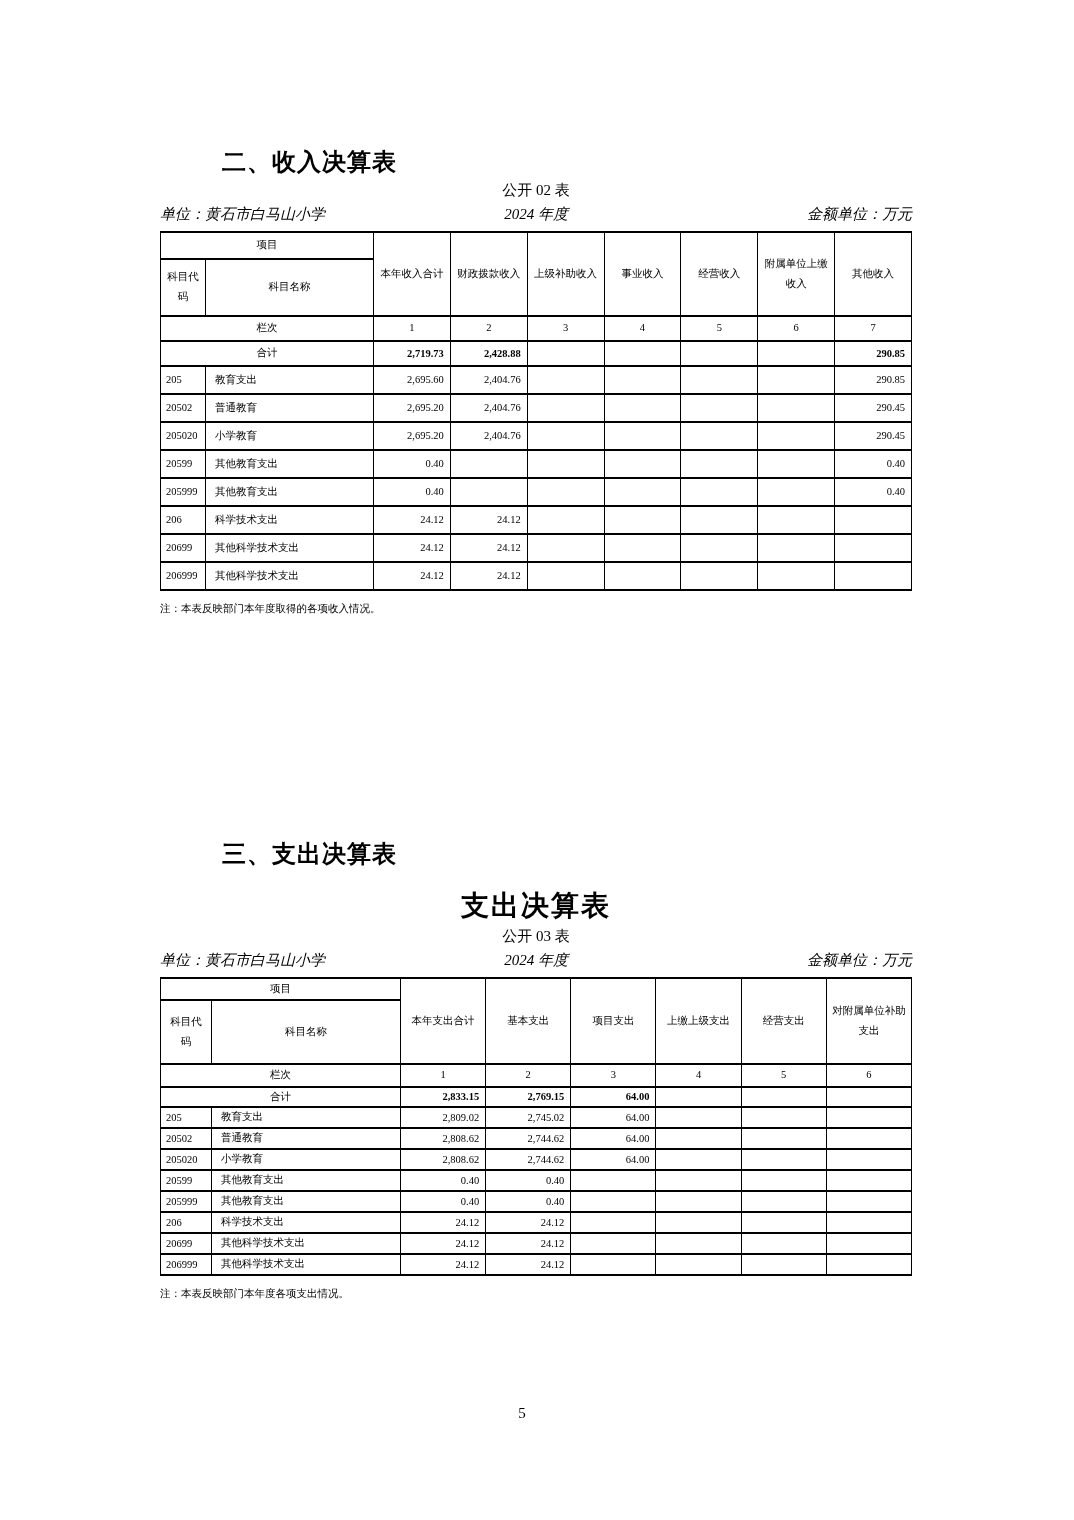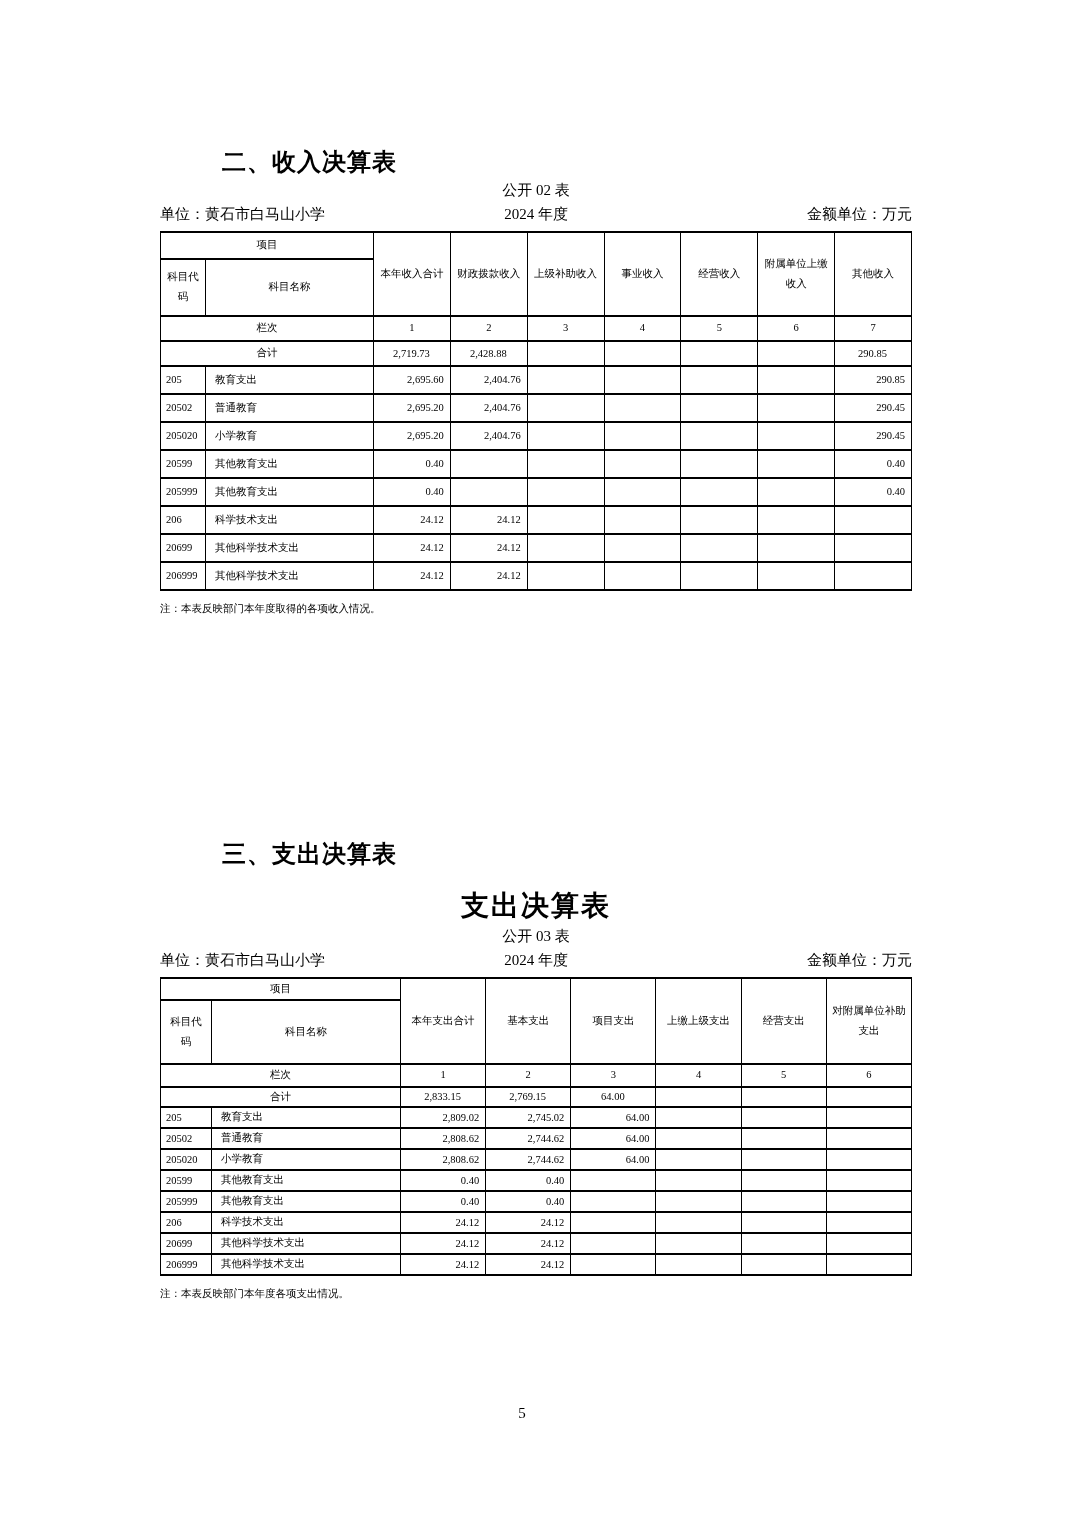--- a/index.html
+++ b/index.html
@@ -14,21 +14,21 @@
   .section-heading {
     font-family:"Liberation Sans","DejaVu Sans",sans-serif;
     font-size:24px; font-weight:bold; margin:0 0 0 62px; line-height:1.15;
     letter-spacing:1px;
   }
   .table-title {
     font-size:28px; font-weight:bold; text-align:center; margin:22px 0 0 0; line-height:1.15;
     letter-spacing:2px;
   }
   .form-label { text-align:center; font-size:15px; margin-top:5px; line-height:1.2; }
-  .meta-row { display:flex; align-items:baseline; font-size:15px; margin-top:6px; line-height:1.2; }
+  .meta-row { display:flex; align-items:baseline; font-size:15px; margin-top:6px; line-height:1.2;font-style:italic; }
   .meta-row .m-left   { flex:1 1 0; text-align:left;  white-space:nowrap; }
   .meta-row .m-center { flex:0 0 auto; white-space:nowrap; }
   .meta-row .m-right  { flex:1 1 0; text-align:right; white-space:nowrap; }
 
   table.fin { border-collapse:collapse; table-layout:fixed; width:752px; margin-top:8px; }
   .fin th, .fin td {
     border:1px solid #000; border-top-width:2px; border-bottom-width:2px;
     font-size:10.5px; font-weight:normal; padding:0 5px; overflow:hidden;
     text-align:center; vertical-align:middle; word-break:break-all;
   }
@@ -42,21 +42,21 @@
   
   .t2 tr.r-item     { height:21px; }
   .t2 tr.r-codename { height:64px; }
   .t2 tr.r-index    { height:23px; }
   .t2 tr.r-total    { height:20px; }
   .t2 tr.r-data     { height:21px; }
 
   .fin td.code { text-align:left;margin-top:21px; }
   .fin td.name { text-align:left; padding-left:9px; }
   .fin td.num  { text-align:right; padding-right:6px; }
-  .fin tr.r-total td.num { font-weight:normal;text-align:center; }
+  .fin tr.r-total td.num { font-weight:bold; }
 
   .note { font-size:10.5px; margin-top:11px; line-height:1.3; }
   .page-number { position:absolute; top:1405px; left:0; width:100%; text-align:center; font-size:15px; }
 </style>
 </head>
 <body>
 
 <div class="page">
 
   <section class="content" id="income-sec">

